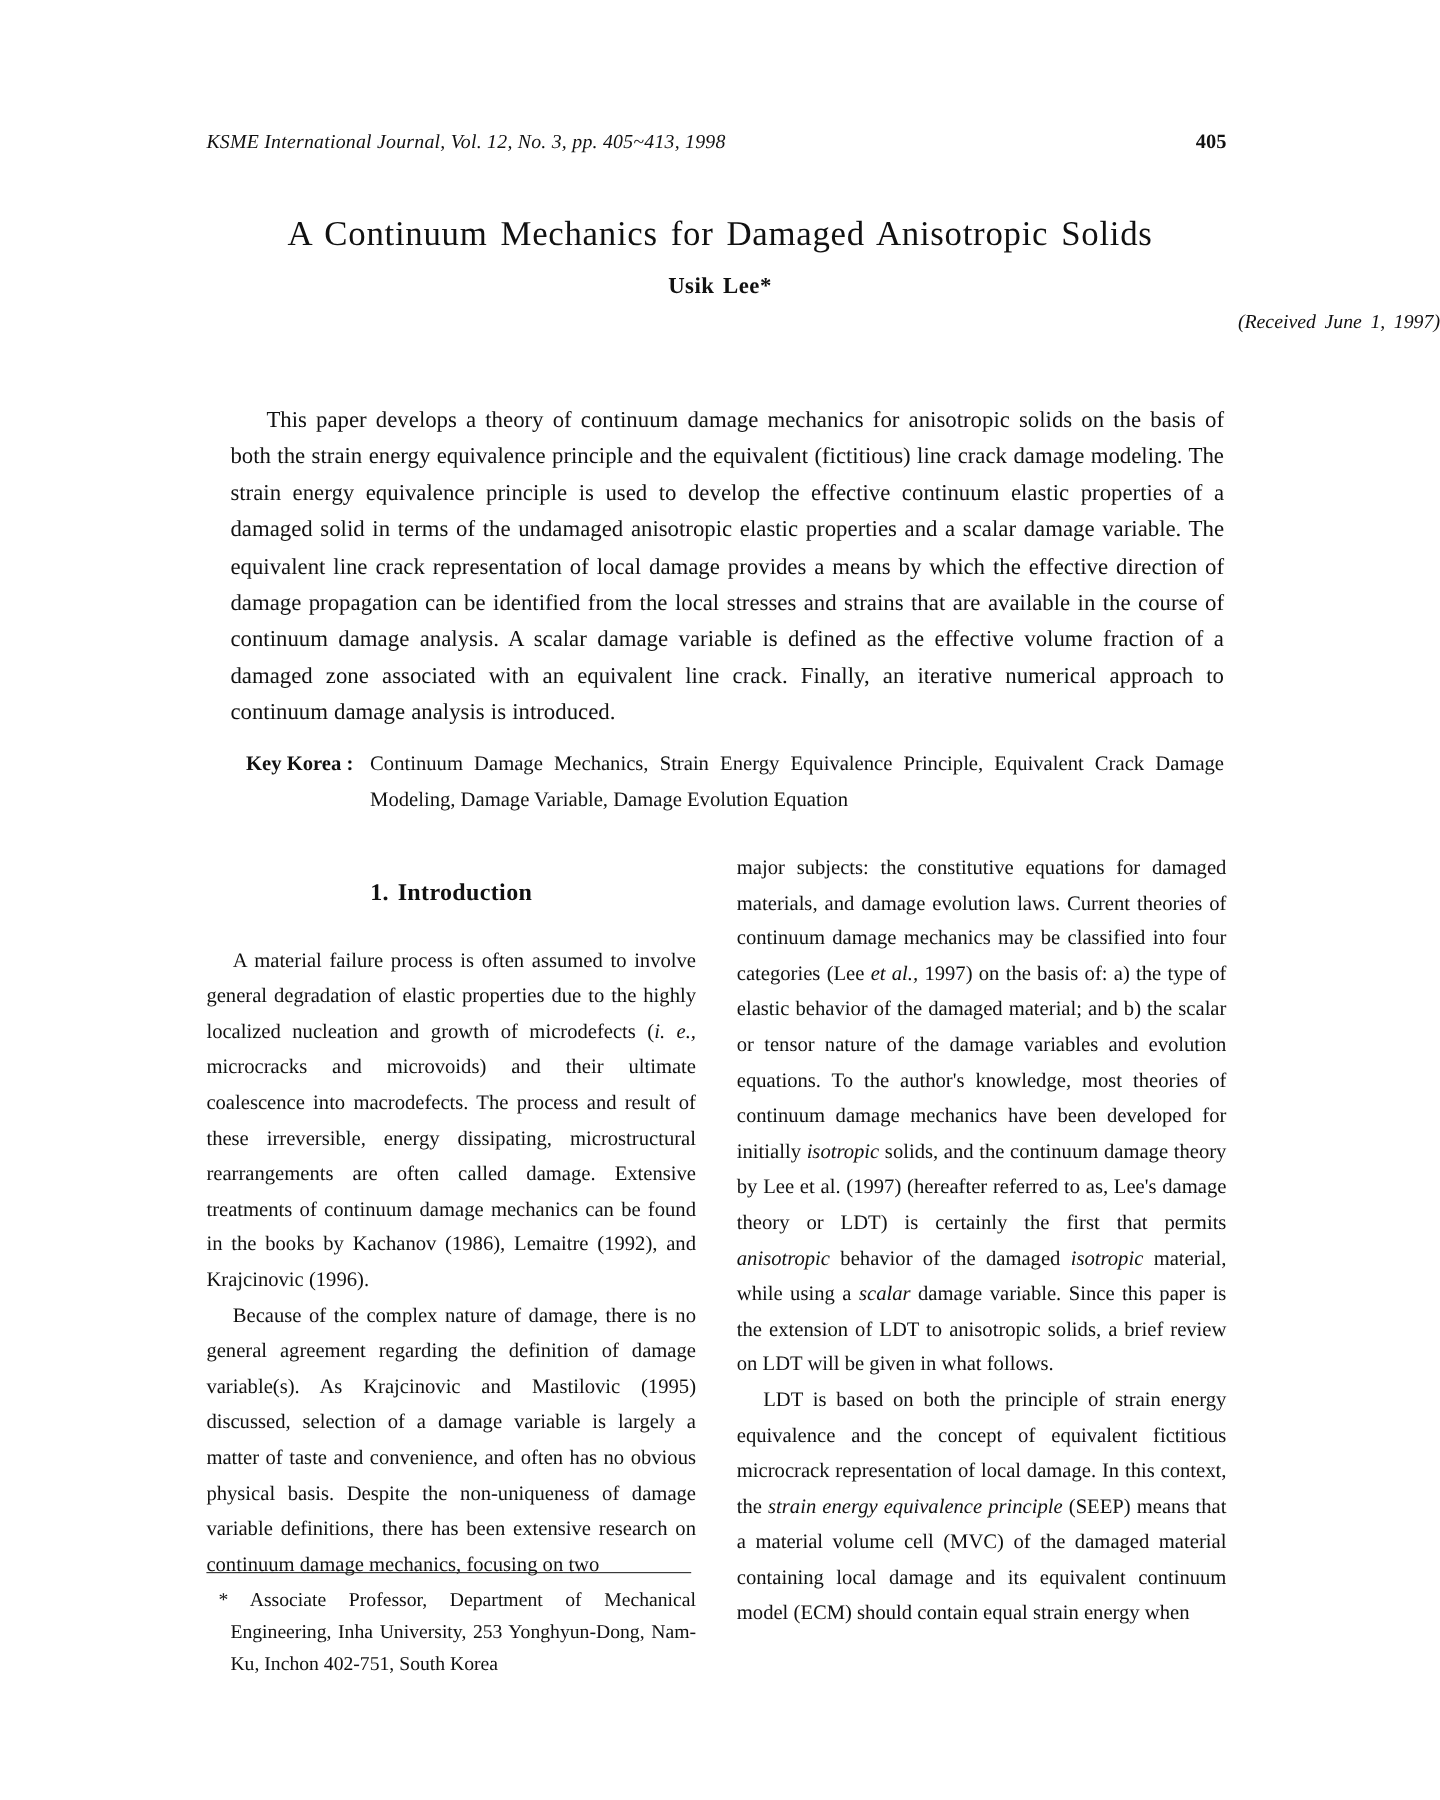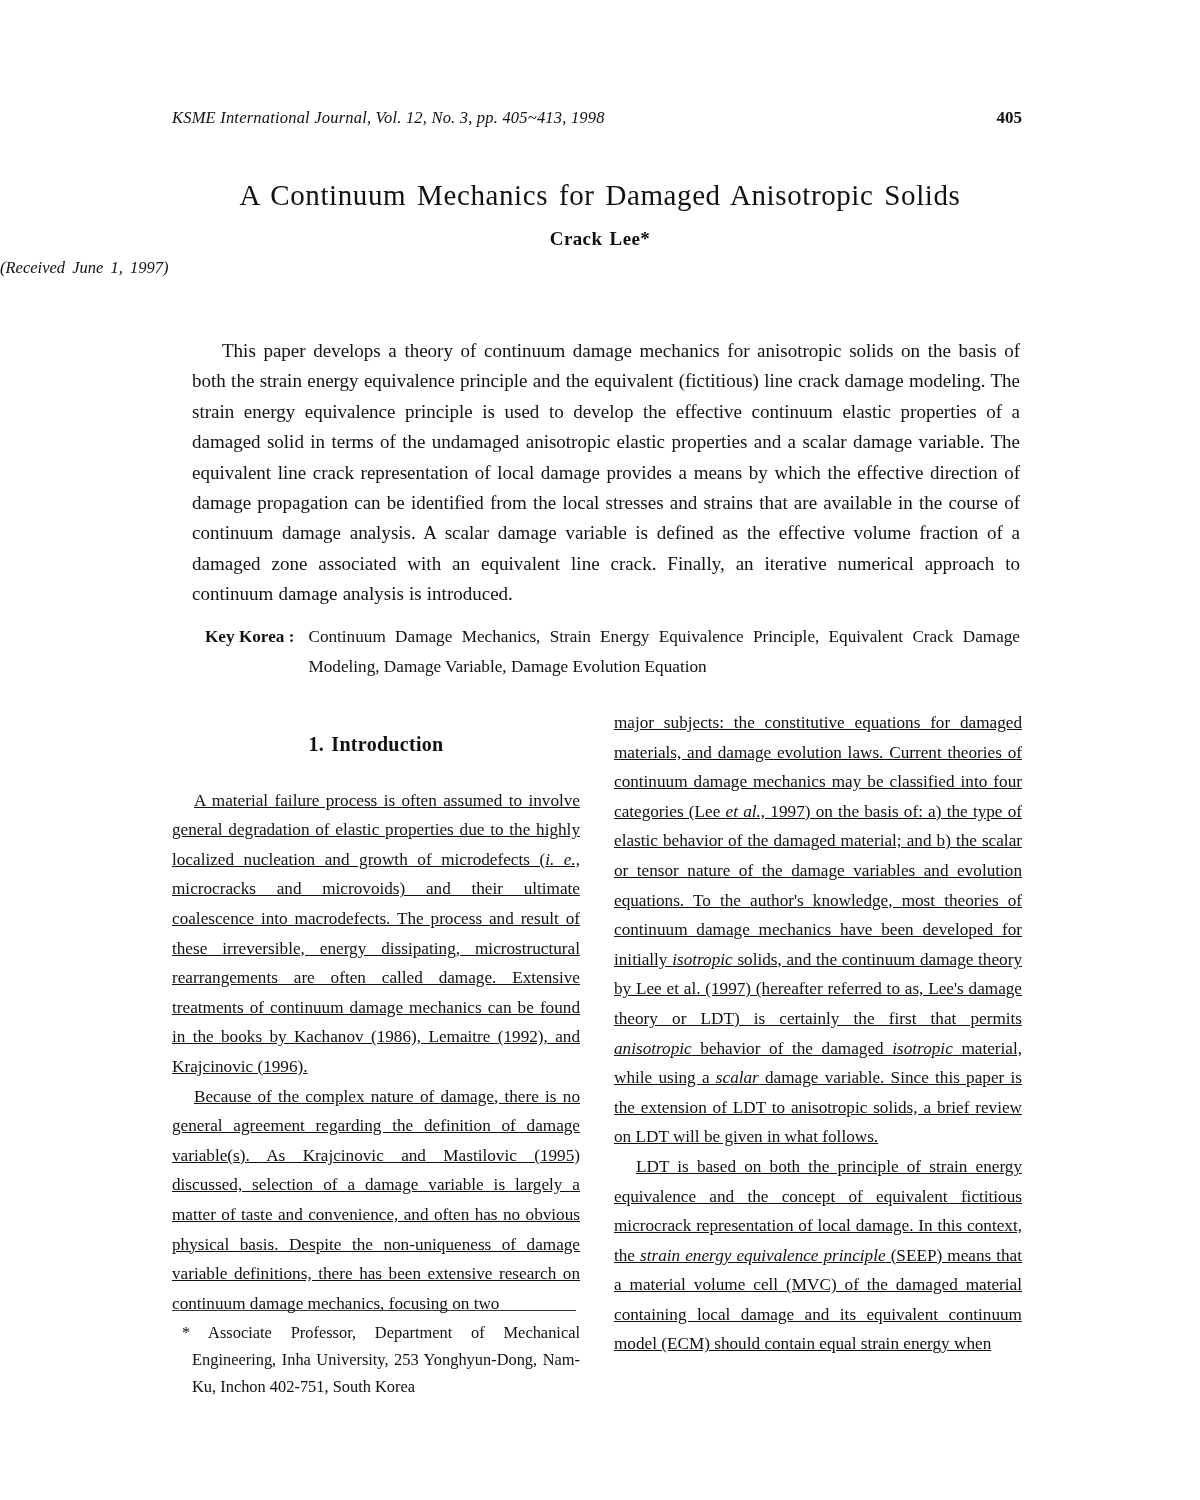--- a/index.html
+++ b/index.html
@@ -68,21 +68,21 @@
     font-weight: bold;
     letter-spacing: 0.4px;
     word-spacing: 2px;
   }
 
   .received {
     position: absolute;
     left: 0;
     top: 258px;
     width: 1200px;
-    text-align: left;
+    text-align: right;
     font-size: 16.5px;
     font-style: italic;
     word-spacing: 3px;
   }
 
   
   .abstract {
     position: absolute;
     left: 192px;
     top: 336px;
@@ -134,21 +134,20 @@
     text-align: center;
     margin: 22px 0 26px 0;
     letter-spacing: 0.3px;
     word-spacing: 2px;
   }
 
   .para {
     text-indent: 22px;
     margin: 0;
     text-align: justify;
-    text-decoration: underline;
   }
   .para.no-indent { text-indent: 0; }
 
   
   .footnote {
     position: absolute;
     left: 172px;
     top: 1310px;
     width: 408px;
     font-size: 16.4px;
@@ -173,21 +172,21 @@
 
 <div class="page">
 
   <div class="runhead">
     <span class="runhead-journal">KSME International Journal, Vol. 12, No. 3, pp. 405~413, 1998</span>
     <span class="runhead-page">405</span>
   </div>
 
   <h1 class="title">A Continuum Mechanics for Damaged Anisotropic Solids</h1>
 
-  <div class="author">Crack Lee*</div>
+  <div class="author">Usik Lee*</div>
 
   <div class="received">(Received June 1, 1997)</div>
 
   <div class="abstract">This paper develops a theory of continuum damage mechanics for anisotropic solids on the basis of both the strain energy equivalence principle and the equivalent (fictitious) line crack damage modeling. The strain energy equivalence principle is used to develop the effective continuum elastic properties of a damaged solid in terms of the undamaged anisotropic elastic properties and a scalar damage variable. The equivalent line crack representation of local damage provides a means by which the effective direction of damage propagation can be identified from the local stresses and strains that are available in the course of continuum damage analysis. A scalar damage variable is defined as the effective volume fraction of a damaged zone associated with an equivalent line crack. Finally, an iterative numerical approach to continuum damage analysis is introduced.</div>
 
   <div class="keywords">
     <span class="kw-label">Key Korea :</span>
     <span class="kw-body">Continuum Damage Mechanics, Strain Energy Equivalence Principle, Equivalent Crack Damage Modeling, Damage Variable, Damage Evolution Equation</span>
   </div>
 

